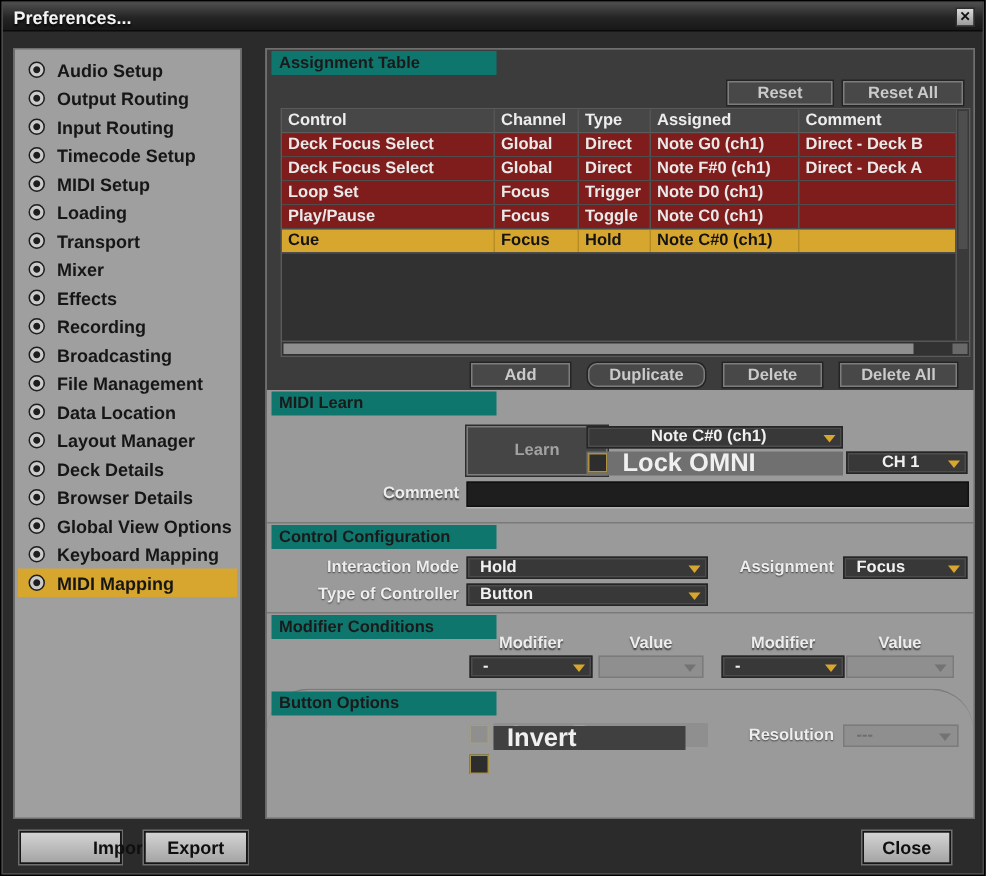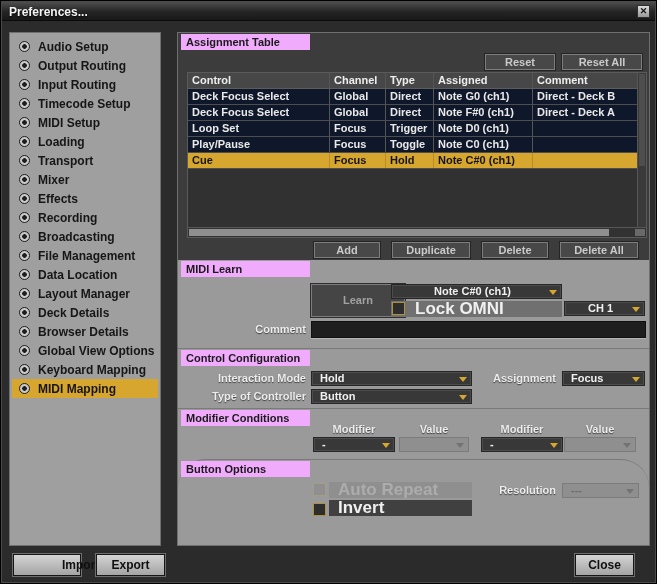--- a/index.html
+++ b/index.html
@@ -29,36 +29,36 @@
 
   
   .main{position:absolute;left:176px;top:31px;width:473px;height:514px;
         background:#9a9a9a;border:1px solid #6f6f6f;}
   .section{position:absolute;left:0;width:471px;}
   #sec-table{top:0;height:227px;background:#3c3c3c;}
   #sec-learn{top:227px;height:86px;}
   #sec-config{top:315px;height:62px;border-top:1px solid #7a7a7a;}
   #sec-mod{top:375px;height:51px;border-top:1px solid #7a7a7a;}
   #sec-btn{top:426px;height:86px;border-top:1px solid #7a7a7a;border-radius:28px;}
-  .chip{position:absolute;left:3px;top:1px;width:129px;height:16px;background:#f0abfc;
+  .chip{position:absolute;left:3px;top:1px;width:150px;height:16px;background:#0f766e;
         color:#1a1a1a;font-size:11px;font-weight:700;line-height:16px;padding-left:5px;}
 
   
   .dbtn{position:absolute;height:16px;background:#484848;border:1px solid #7d7d7d;
         box-shadow:0 0 0 1px #242424;color:#cacaca;font-size:11px;font-weight:700;
         text-align:center;line-height:14px;cursor:default;}
 
   
   .tbl{position:absolute;left:9px;top:39px;width:460px;height:166px;background:#313131;
        border:1px solid #5a5a5a;display:flex;flex-direction:column;}
   .tbl-main{flex:1;display:flex;min-height:0;}
   .tbl-grid{flex:1;display:flex;flex-direction:column;min-width:0;}
   .tbl-header{display:flex;height:16px;background:#474747;border-bottom:1px solid #5c5c5c;
               color:#ededed;font-size:11px;font-weight:700;flex:0 0 auto;}
-  .tbl-row{display:flex;height:16px;background:#0f172a;border-bottom:1px solid #4d4d4d;
+  .tbl-row{display:flex;height:16px;background:#7f1d1d;border-bottom:1px solid #4d4d4d;
            color:#e9e9e9;font-size:11px;font-weight:700;flex:0 0 auto;}
   .tbl-row.selected{background:#d7a62e;color:#141414;}
   .tbl-row.selected .td{border-right-color:#b88d24;}
   .th,.td{padding:0 4px;line-height:15px;border-right:1px solid #555;
           white-space:nowrap;overflow:hidden;}
   .c1{width:142px;}.c2{width:56px;}.c3{width:48px;}.c4{width:99px;}.c5{flex:1;border-right:none;}
   .tbl-empty{flex:1;background:#313131;}
   .vscroll{width:9px;background:#3a3a3a;border-left:1px solid #565656;position:relative;flex:0 0 auto;}
   .vscroll .vthumb{position:absolute;left:1px;right:1px;top:1px;height:60%;background:#4e4e4e;}
   .hscroll{height:10px;background:#323232;border-top:1px solid #565656;position:relative;flex:0 0 auto;}
@@ -249,21 +249,21 @@
               <div class="vthumb"></div>
             </div>
         </div>
         <div class="hscroll">
           <div class="thumb"></div>
           <div class="corner"></div>
         </div>
       </div>
 
       <div class="dbtn" style="left:136px;top:209px;width:66px;">Add</div>
-      <div class="dbtn" style="left:214px;top:209px;width:78px;">Duplicate</div>
+      <div class="dbtn" style="left:214px;top:209px;width:78px;border-radius:6px;">Duplicate</div>
       <div class="dbtn" style="left:304px;top:209px;width:66px;">Delete</div>
       <div class="dbtn" style="left:382px;top:209px;width:78px;">Delete All</div>
     </div>
 
     <div class="section" id="sec-learn">
       <div class="chip">MIDI Learn</div>
       <div class="learn">Learn</div>
 
       <div class="dd center" style="left:213px;top:24px;width:171px;">
         <span style="flex:1;">Note C#0 (ch1)</span>
@@ -340,21 +340,21 @@
         <span>Auto Repeat</span>
       </div>
 
       <div class="lbl right" style="left:296px;top:23px;width:82px;">Resolution</div>
       <div class="dd disabled" style="left:384px;top:23px;width:77px;">
         <span>---</span>
         <span class="arrow"></span>
       </div>
 
       <span class="cb" style="left:135px;top:43px;"></span>
-      <div class="strip" style="left:151px;top:40px;width:143px;background:#404040;color:#f0f0f0;">
+      <div class="strip" style="left:151px;top:24px;width:128px;background:#404040;color:#f0f0f0;">
         <span>Invert</span>
       </div>
     </div>
   </div>
 
   <div class="lbtn" style="left:12px;width:68px;padding-left:48px;">Import</div>
   <div class="lbtn" style="left:95px;width:69px;">Export</div>
   <div class="lbtn" style="left:574px;width:59px;">Close</div>
 
 </div>

